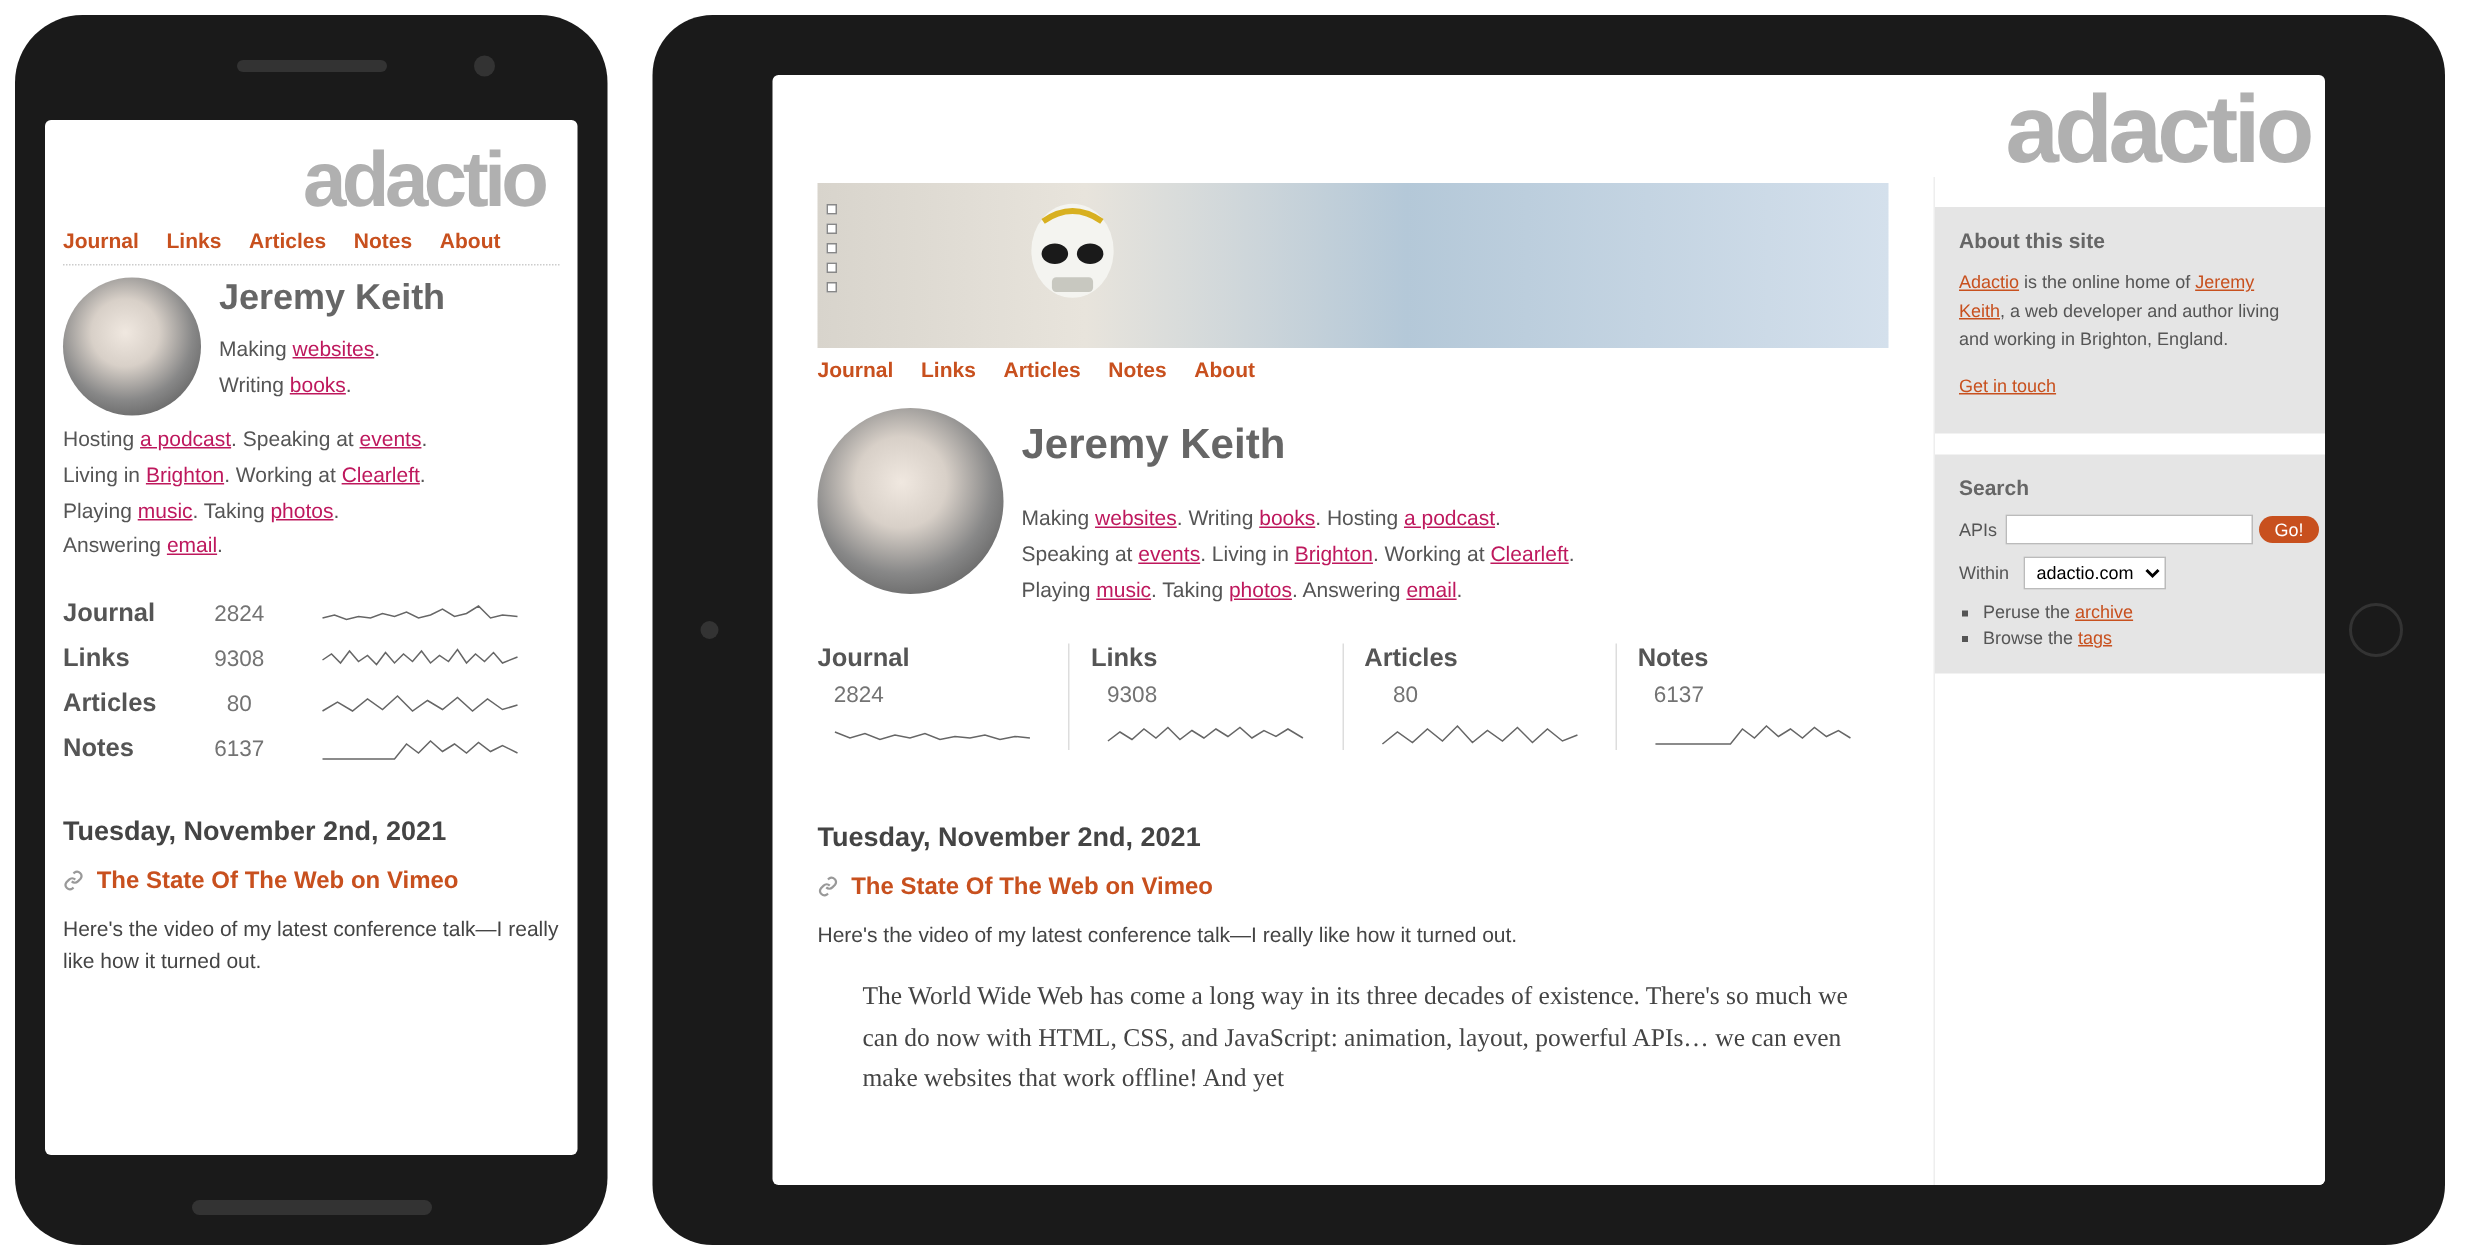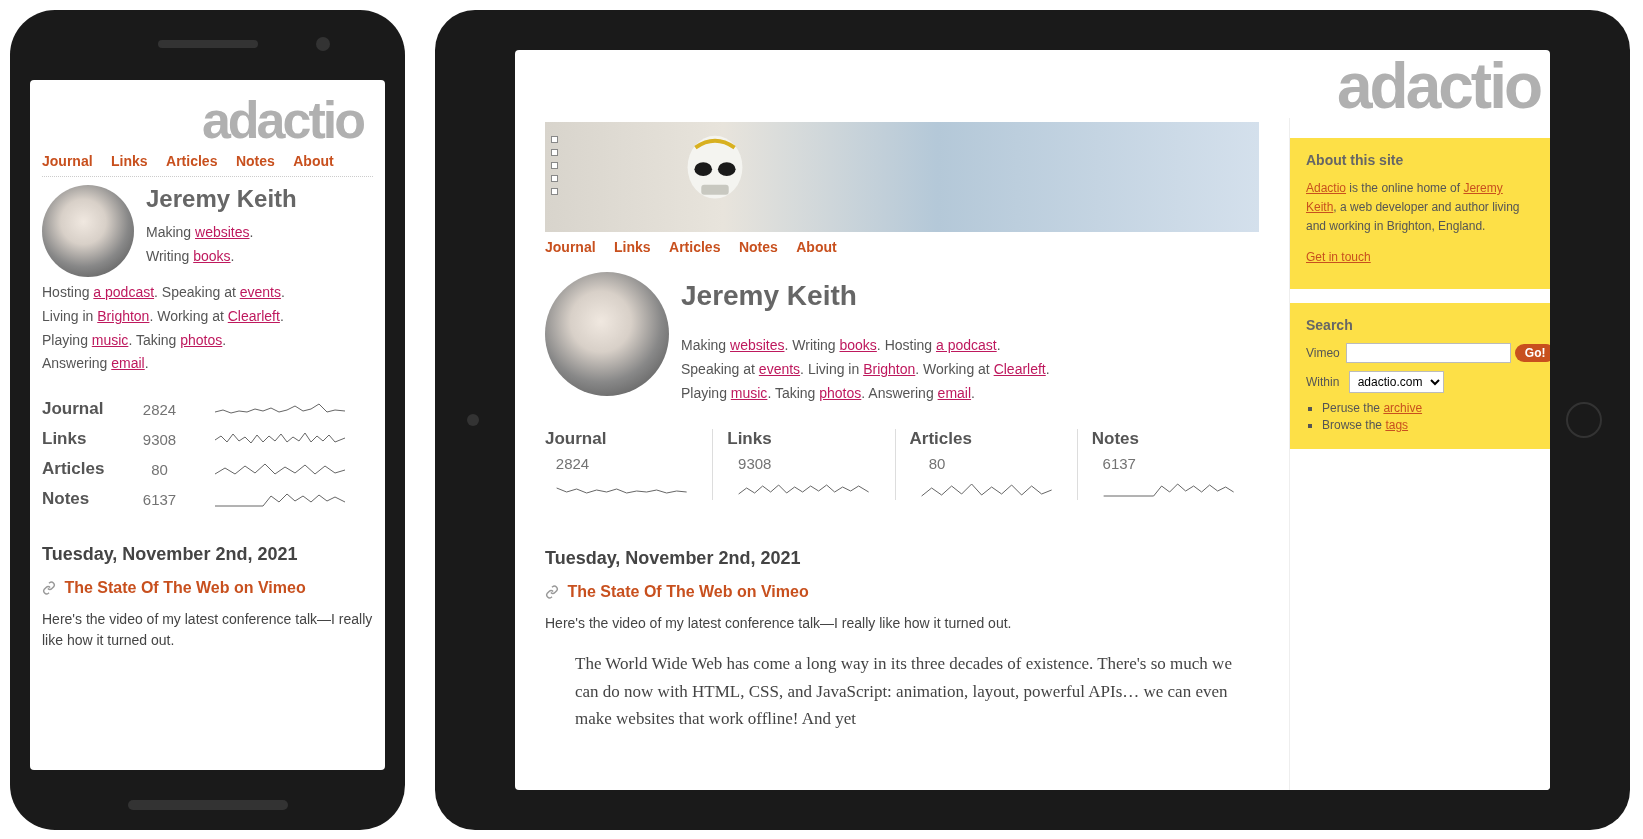--- a/index.html
+++ b/index.html
@@ -55,27 +55,27 @@
 .banner { height: 110px; background: linear-gradient(90deg, #d8d4cc 0%, #e8e4dc 25%, #b4c8d8 55%, #d4e0ec 100%); position: relative; margin: 4px 0 0 0; }
 .banner-dots { position: absolute; left: 6px; top: 14px; display: flex; flex-direction: column; gap: 6px; }
 .banner-dots span { width: 7px; height: 7px; border: 1px solid #888; background: #fff; }
 .trooper { position: absolute; left: 120px; top: 6px; width: 100px; height: 98px; }
 .stats-grid { display: flex; gap: 0; margin-top: 24px; border-top: none; }
 .stat-cell { flex: 1; border-left: 1px solid #ddd; padding: 0 14px; }
 .stat-cell:first-child { border-left: none; padding-left: 0; }
 .stat-cell .stat-label { width: auto; display: block; }
 .stat-cell .stat-count { display: block; margin: 6px 0; }
 .stat-cell .spark { display: block; width: 100%; }
-.side-box { background: #fde047; padding: 14px 16px; margin-bottom: 14px; font-size: 12px; }
+.side-box { background: #e5e5e5; padding: 14px 16px; margin-bottom: 14px; font-size: 12px; }
 .side-box h3 { font-size: 14px; color: #666; font-weight: bold; margin-bottom: 10px; }
 .side-box p { color: #555; line-height: 1.6; margin-bottom: 8px; margin-top: 11px; }
 .side-box a { color: #c8501e; text-decoration: underline; }
 .side-box label { color: #555; margin-right: 6px; }
 .side-box select, .side-box input[type=text] { font-size: 12px; border: 1px solid #bbb; padding: 2px 4px; background: #fff; }
-.go-btn { background: #c8501e; color: #fff; border: none; border-radius: 10px; padding: 2px 10px; font-size: 12px; font-weight: bold; cursor: pointer; margin-left: 4px; }
+.go-btn { background: #c8501e; color: #fff; border: none; border-radius: 10px; padding: 2px 10px; font-size: 12px; font-weight: normal; cursor: pointer; margin-left: 4px; }
 .side-box ul { list-style: square; margin: 8px 0 0 16px; color: #555; }
 .side-box ul li { margin-bottom: 3px; }
 .blockquote { font-family: Georgia, serif; font-size: 17px; color: #444; line-height: 1.6; margin: 16px 0 0 30px; }
 .q { color: #c8501e; text-decoration: underline; margin-left: 6px; }
 </style>
 </head>
 <body>
 
 <div class="phone">
   <div class="phone-speaker"></div>
@@ -261,21 +261,21 @@
         <div class="side-box">
           <h3>About this site</h3>
           <p><a>Adactio</a><span> is the online home of </span><a>Jeremy Keith</a><span>, a web developer and author living and working in Brighton, England.</span></p>
           <p><a>Get in touch</a></p>
         </div>
 
 
         <div class="side-box">
           <h3>Search</h3>
           <div style="display:flex;align-items:center;margin-bottom:8px;">
-            <label>Vimeo</label>
+            <label>APIs</label>
             <input type="text" style="flex: 1 1 0%;">
             <button class="go-btn">Go!</button>
           </div>
           <div>
             <label>Within</label>
             <select><option>adactio.com</option></select>
           </div>
           <ul>
             <li><span>Peruse the </span><a>archive</a></li>
             <li><span>Browse the </span><a>tags</a></li>

